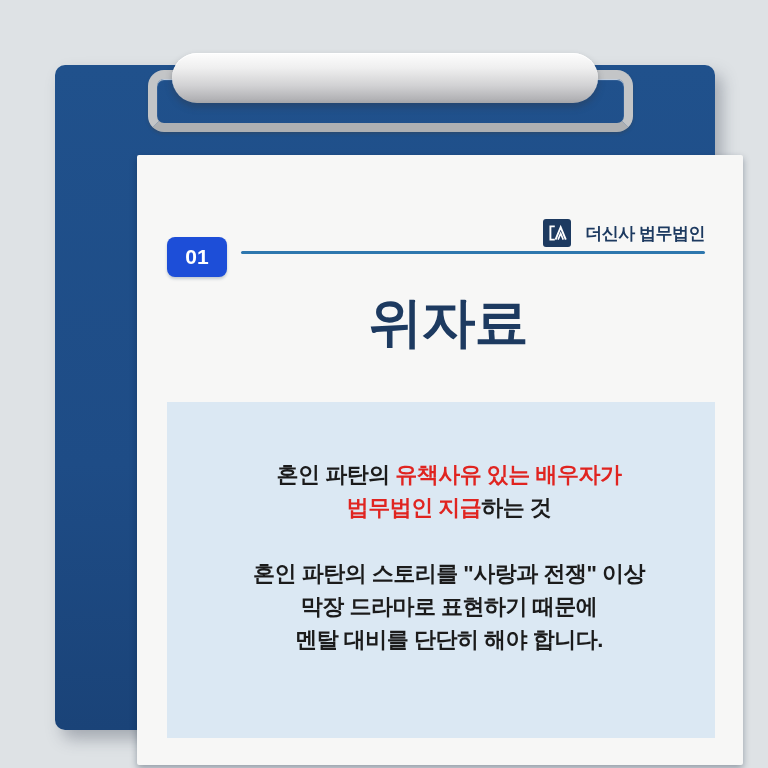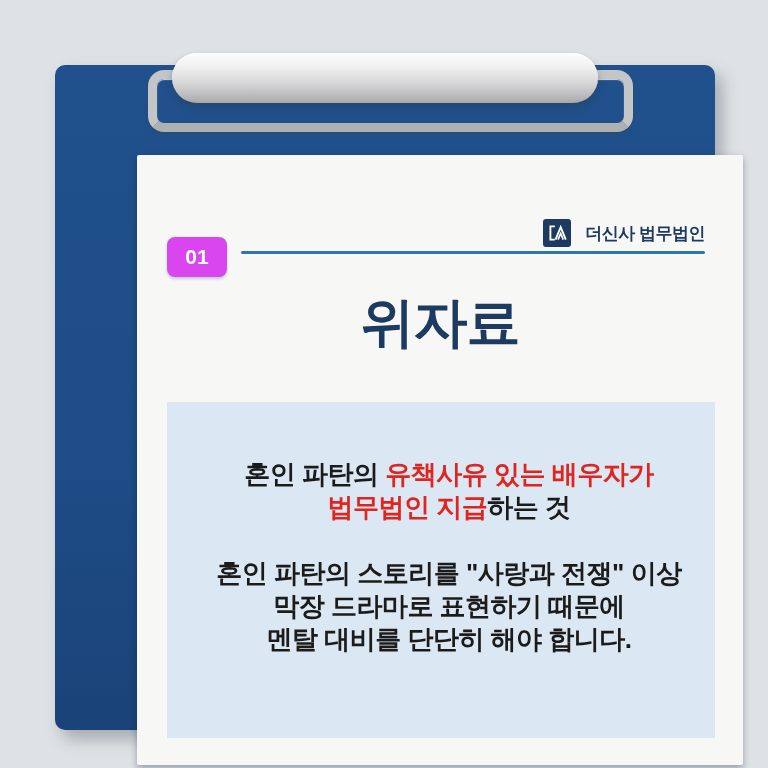--- a/index.html
+++ b/index.html
@@ -39,21 +39,21 @@
   .clip-bar{
     position:absolute;left:172px;top:53px;width:426px;height:50px;
     border-radius:25px;
     background:linear-gradient(180deg,#fdfdfd 0%,#efefef 30%,#d2d2d4 65%,#b3b3b6 92%,#a6a6a9 100%);
     box-shadow:0 4px 7px rgba(50,55,65,.38), inset 0 1px 0 rgba(255,255,255,.9);
   }
 
   
   .badge{
     position:absolute;left:30px;top:82px;width:60px;height:40px;
-    background:#d946ef;border-radius:8px;
+    background:#1d4ed8;border-radius:8px;
     color:#ffffff;font-size:21px;font-weight:bold;
     display:flex;align-items:center;justify-content:center;
     box-shadow:0 2px 3px rgba(40,70,100,.25);
   }
   .header-line{
     position:absolute;left:104px;top:96px;width:464px;height:3px;
     background:#2e77ae;border-radius:2px;
   }
   .logo{
     position:absolute;right:38px;top:64px;height:28px;
@@ -63,36 +63,36 @@
     width:28px;height:28px;background:#1d3a60;border-radius:3px;
     display:flex;align-items:center;justify-content:center;
   }
   .logo-text{
     color:#1d3a60;font-size:17px;font-weight:bold;letter-spacing:-0.5px;
     white-space:nowrap;
   }
 
   
   .title{
-    position:absolute;left:0;top:132px;width:606px;
+    position:absolute;left:8px;top:132px;width:606px;
     text-align:center;margin:0;
     font-size:54px;font-weight:800;color:#1d3a60;letter-spacing:-1px;
   }
 
   
   .content-box{
     position:absolute;left:30px;top:247px;width:548px;height:336px;
     background:#dbe8f3;
     box-sizing:border-box;
     padding-top:56px;
     text-align:center;
   }
   .content-box p{
     margin:0 0 33px 16px;
-    font-size:26px;font-weight:bold;line-height:33px;
+    font-size:22px;font-weight:bold;line-height:33px;
     color:#1b1b1b;letter-spacing:-0.5px;
   }
   .red{color:#e02420;}
   .line{display:block;}
 </style>
 </head>
 <body>
 
 <div class="stage">
 

